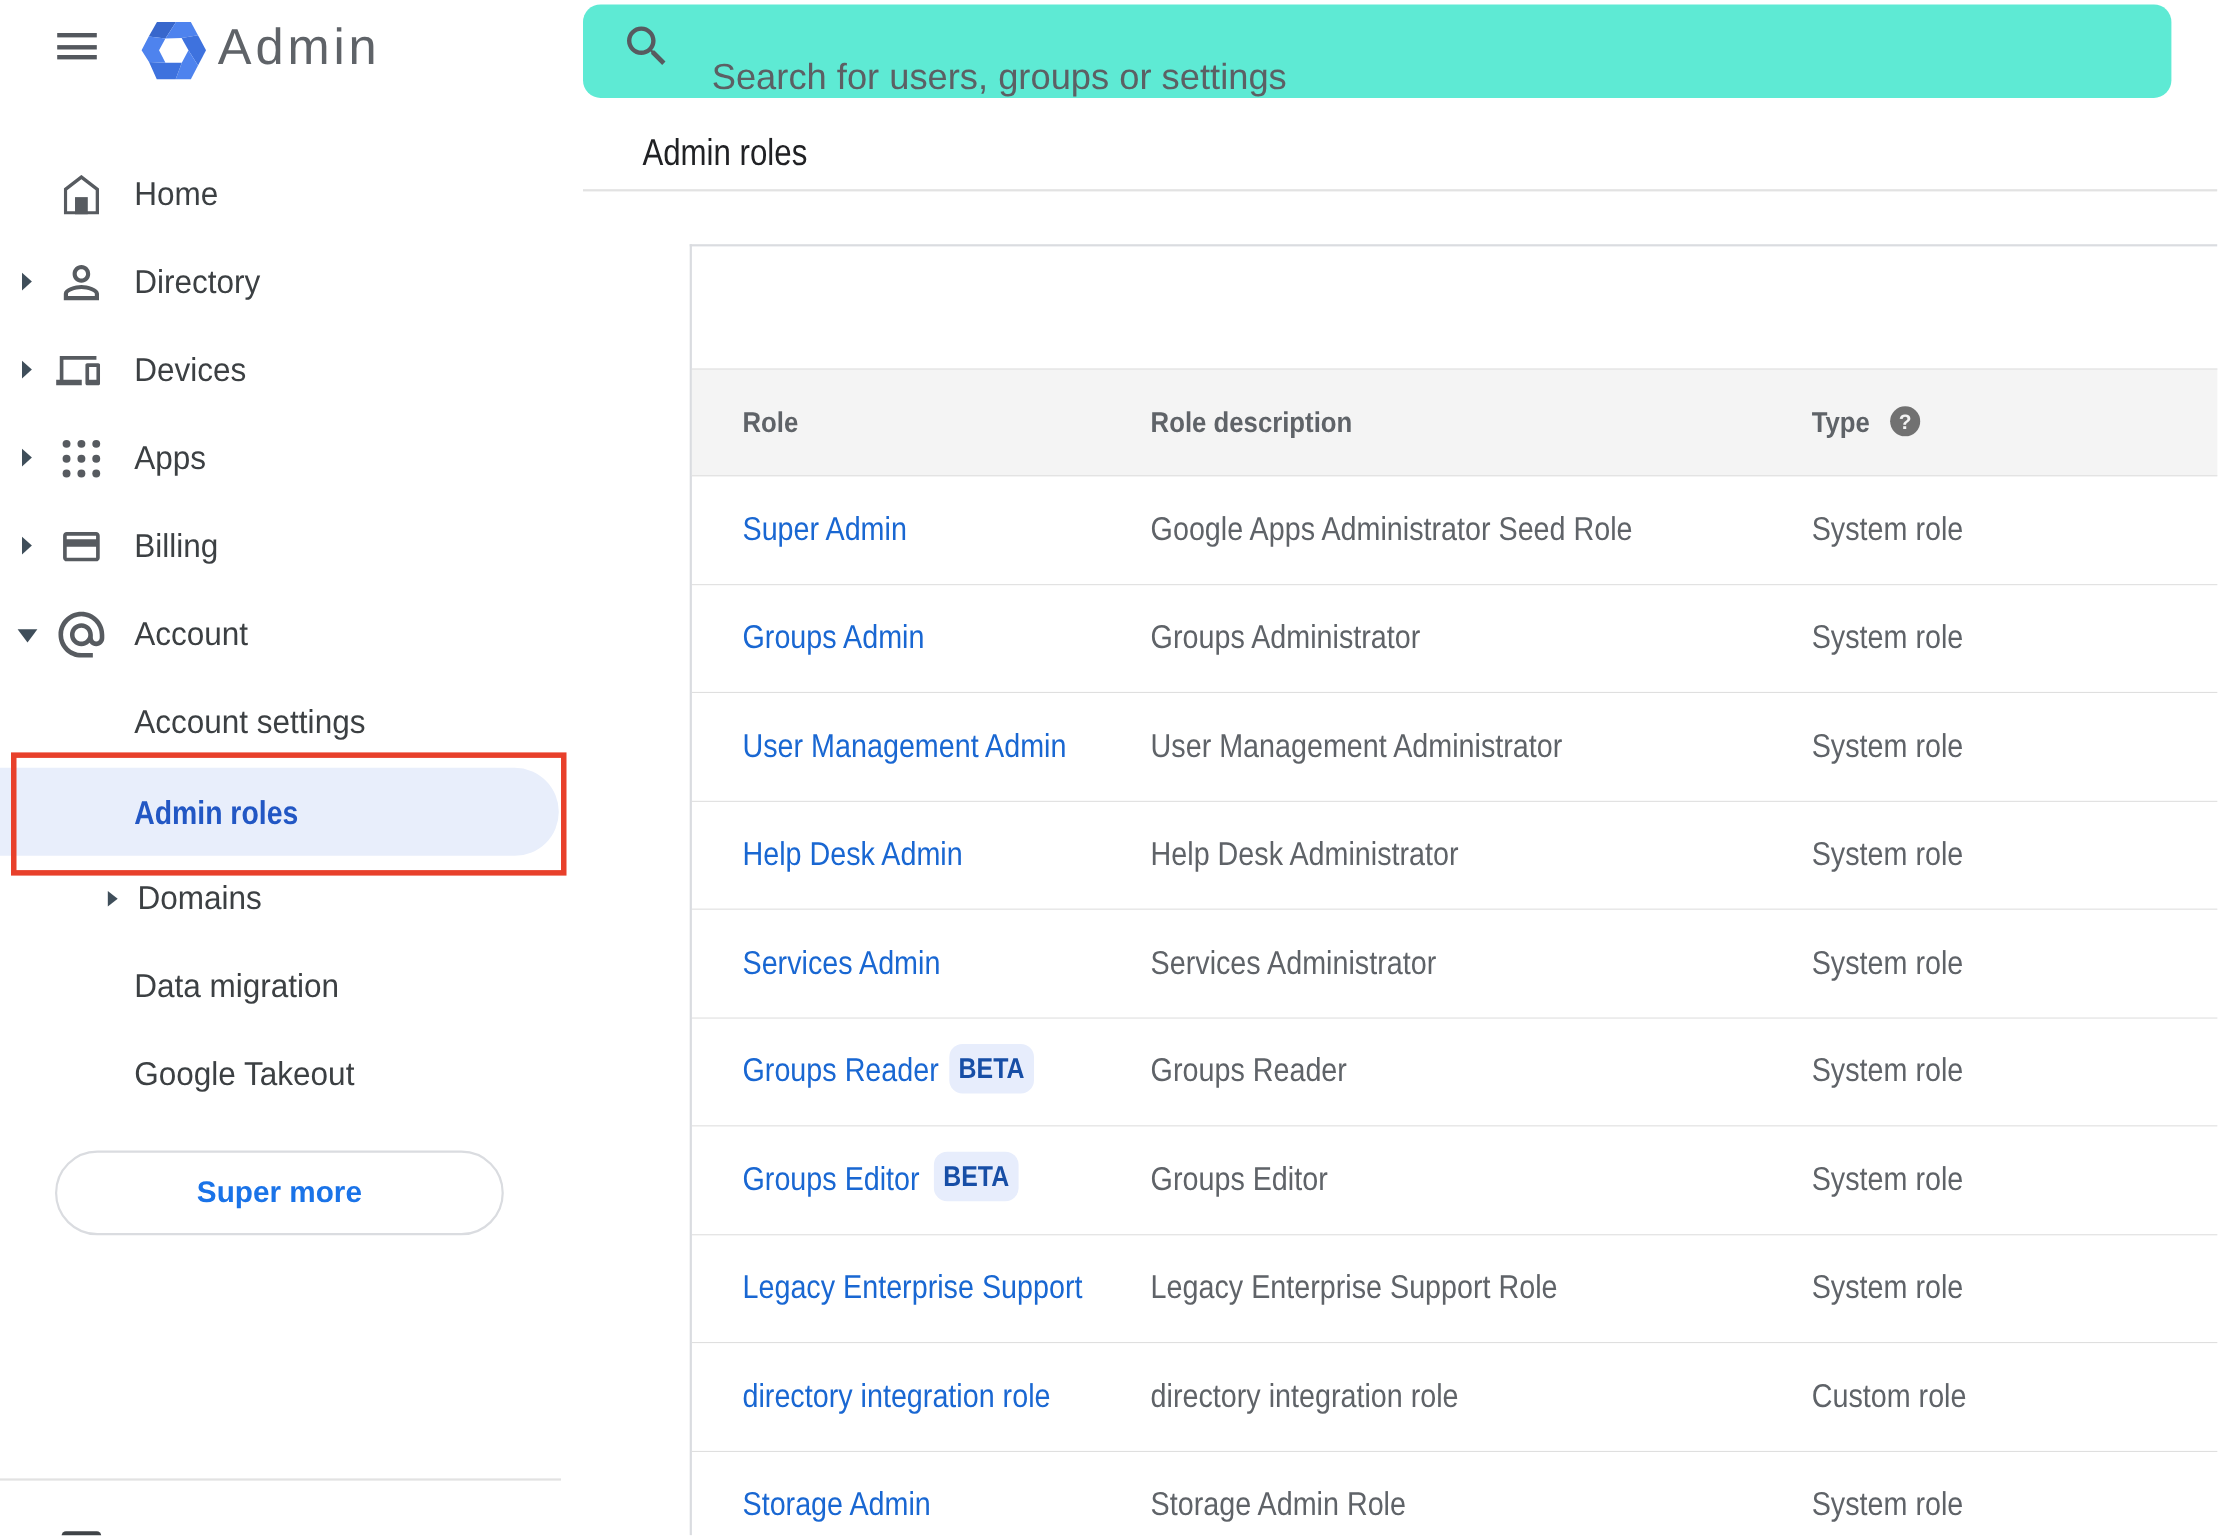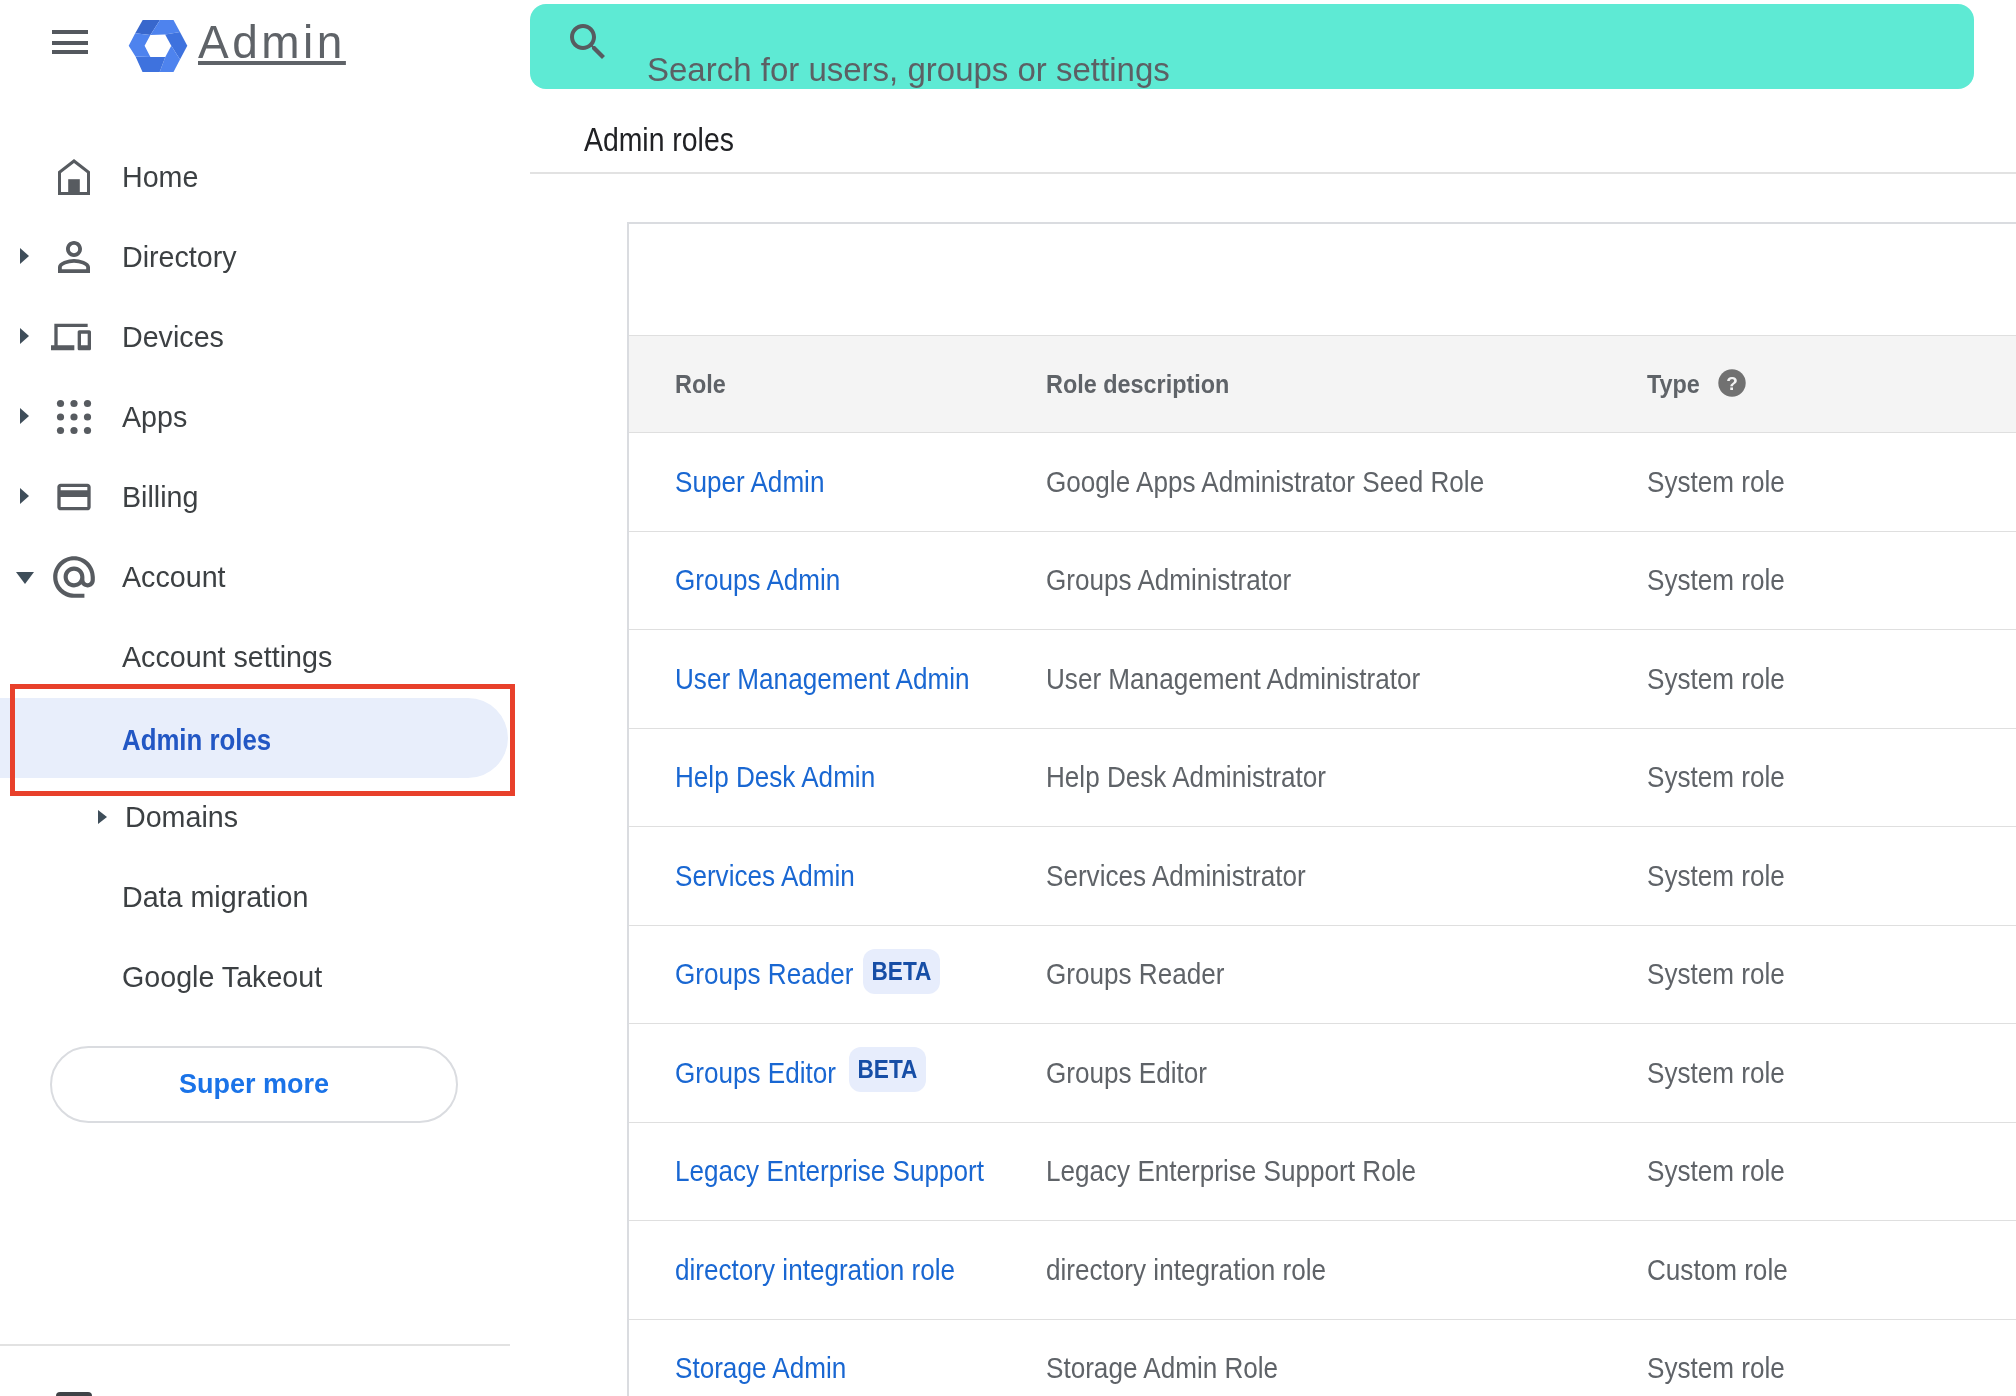--- a/index.html
+++ b/index.html
@@ -19,21 +19,21 @@
   <div class="abs" style="left:52px;top:50.3px;width:36px;height:3.7px;background:#54585e;"></div>
 
   <svg class="abs" style="left:128px;top:19px;" width="60" height="54" viewBox="0 0 60 53.5">
     <polygon points="14.7,0.75 32,0.75 22.4,15.7 7.2,14" fill="#3867cc"></polygon>
     <polygon points="32,0.75 45.5,0.75 52,12.7 37.1,15.2 22.4,15.7" fill="#4e83ee"></polygon>
     <polygon points="52,12.7 59.3,26.5 52,40.3 43.3,26.5 37.1,15.2" fill="#3e72de"></polygon>
     <polygon points="52,40.3 45.5,52.75 31.7,52.75 37.3,37.8 43.3,26.5" fill="#4e83ee"></polygon>
     <polygon points="31.7,52.75 14.5,52.75 7.5,37.2 22.4,37.8 37.3,37.8" fill="#3e72de"></polygon>
     <polygon points="7.2,14 22.4,15.7 16.6,26.5 22.4,37.8 7.5,37.2 0.7,26.5" fill="#4e83ee"></polygon>
   </svg>
-  <div class="abs flexc" style="left:198px;top:15px;height:54px;font-size:46px;color:#5f6368;letter-spacing:3.5px;text-decoration:underline;">Admin</div>
+  <div class="abs flexc" style="left:198px;top:15px;height:54px;font-size:46px;color:#5f6368;letter-spacing:3.5px;">Admin</div>
 
   <div class="abs flexc" style="left:530px;top:4px;width:1444px;height:85px;border-radius:16px;background:#5eead4;align-items:flex-end;">
     <svg class="abs" style="left:34px;top:13.7px;" width="48" height="48" viewBox="0 0 24 24" fill="#575b60">
       <path d="M15.5 14h-.79l-.28-.27C15.41 12.59 16 11.11 16 9.5 16 5.91 13.09 3 9.5 3S3 5.91 3 9.5 5.91 16 9.5 16c1.61 0 3.09-.59 4.23-1.57l.27.28v.79l5 4.99L20.49 19l-4.99-5zm-6 0C7.01 14 5 11.99 5 9.5S7.01 5 9.5 5 14 7.01 14 9.5 11.99 14 9.5 14z"></path>
     </svg>
     <span style="margin-left:117px;font-size:33px;color:#5c6064;">Search for users, groups or settings</span>
   </div>
 
   <div class="abs flexc" style="left:584px;top:112px;height:54px;font-size:34px;color:#202124;transform:scaleX(0.835);transform-origin:left center;">Admin roles</div>
   <div class="abs" style="left:530px;top:172px;width:1486px;height:1.5px;background:#e2e2e2;"></div>

